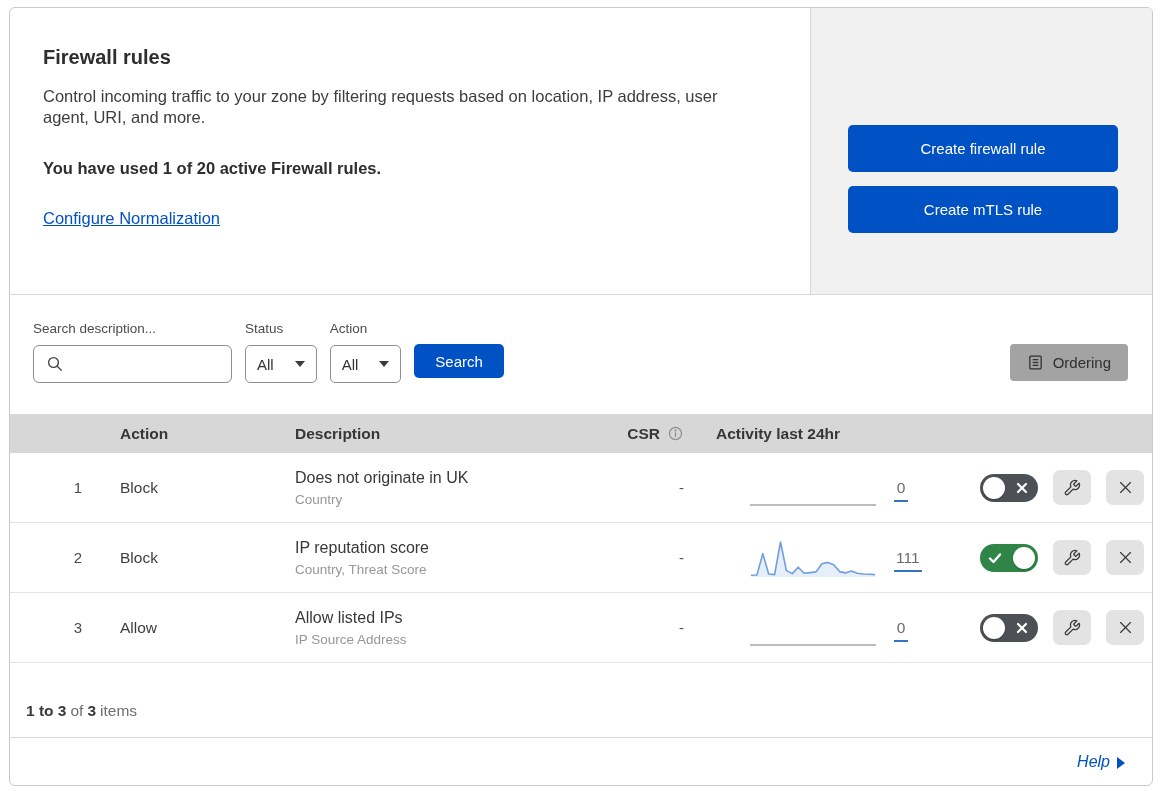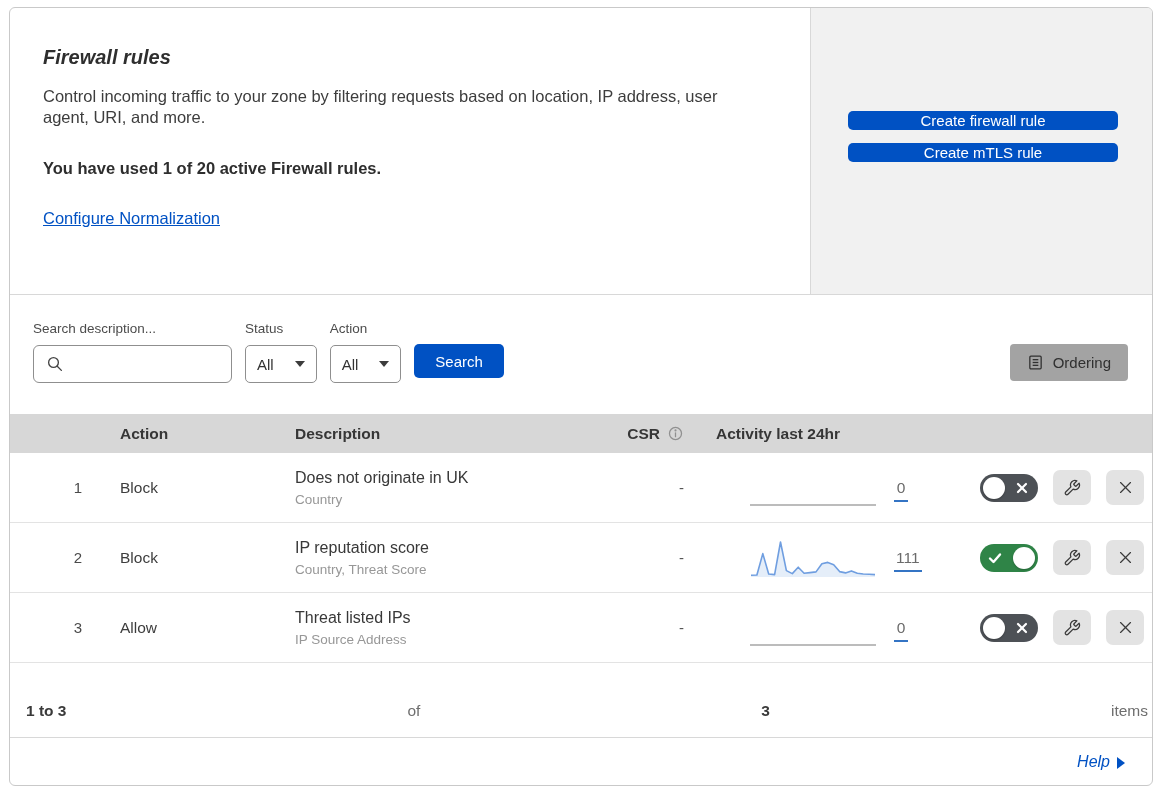--- a/index.html
+++ b/index.html
@@ -12,32 +12,32 @@
     border: 1px solid #c9c9c9;
     border-radius: 6px;
     background: #fff;
     overflow: hidden;
     display: flex; flex-direction: column;
   }
 
   
   .top { display: flex; height: 287px; border-bottom: 1px solid #d8d8d8; }
   .top-left { flex: 1; padding: 38px 40px 0 33px; }
-  .page-title { font-size: 20px; font-weight: 600; color: #2e2e2e; margin: 0 0 17px; font-style: italic; }
+  .page-title { font-size: 20px; font-weight: 600; color: #2e2e2e; margin: 0 0 17px; }
   .desc { font-size: 16.5px; color: #3d3d3d; line-height: 21px; margin: 0 0 31px; max-width: 712px; }
   .usage { font-size: 16.5px; font-weight: 700; color: #2e2e2e; margin: 0 0 31px; }
   .norm { font-size: 16.5px; color: #3d3d3d; margin: 0 0 9px; }
   .norm b { color: #2e2e2e; }
   .link { color: #0051c3; text-decoration: underline; font-size: 16.5px; cursor: pointer; }
 
   .top-right { width: 342px; background: #f1f1f1; border-left: 1px solid #d8d8d8; padding: 103px 34px 0 37px; }
   .btn-blue {
-    display: block; width: 100%; height: 19px; margin-bottom: 13px;
+    display: block; width: 100%; height: 47px; margin-bottom: 13px;
     background: #0051c3; color: #fff; border: none; border-radius: 5px;
-    font-size: 15px; font-family: inherit; cursor: pointer;
+    font-size: 15px; font-family: inherit; cursor: pointer; margin-top: 14px;
   }
 
   
   .filters { height: 119px; display: flex; align-items: flex-start; padding: 26px 24px 0 23px; position: relative; }
   .fgroup { margin-right: 13px; }
   .flabel { font-size: 13.5px; color: #4c4c4c; margin-bottom: 9px; }
   .search-box {
     width: 199px; height: 38px; border: 1px solid #8f8f8f; border-radius: 6px;
     display: flex; align-items: center; padding-left: 12px; background: #fff;
   }
@@ -93,21 +93,21 @@
   .toggle.on { background: #2f8447; }
   .toggle.on .knob { right: 3px; }
   .toggle.on .mark.check { left: 8px; }
 
   .icon-btn {
     width: 38px; height: 35px; border: none; border-radius: 7px; background: #e3e3e3;
     display: flex; align-items: center; justify-content: center; cursor: pointer; flex: none;
   }
 
   
-  .tfooter { height: 75px; display: flex; align-items: flex-end; padding: 0 0 17px 16px; border-bottom: 1px solid #d8d8d8; font-size: 15.5px; justify-content: space-between; }
+  .tfooter { height: 75px; display: flex; align-items: flex-end; padding: 0 0 17px 16px; border-bottom: 1px solid #d8d8d8; font-size: 15.5px; }
   .tfooter .b { font-weight: 700; color: #3a3a3a; }
   .tfooter .n { color: #6e6e6e; }
   .tfooter span { margin-right: 4px; }
 
   .helpbar { flex: 1; display: flex; align-items: center; justify-content: flex-end; padding-right: 27px; }
   .help-link { display: flex; align-items: center; gap: 7px; color: #0051c3; font-size: 16px; cursor: pointer; font-style: italic; }
   .tri-right { width: 0; height: 0; border-top: 6px solid transparent; border-bottom: 6px solid transparent; border-left: 8px solid #0051c3; margin-top: 2px; }
 </style>
 </head>
 <body>
@@ -252,21 +252,21 @@
             <line x1="19" y1="5" x2="5" y2="19"></line>
           </svg>
       </button>
     </div>
   </div>
 
   <div class="trow tbody-row">
     <div class="c-num">3</div>
     <div class="c-action">Allow</div>
     <div class="c-desc">
-      <div class="t1">Threat listed IPs</div>
+      <div class="t1">Allow listed IPs</div>
       <div class="t2">IP Source Address</div>
     </div>
     <div class="c-csr">-</div>
     <div class="c-activity">
       <div class="sparkbox">
           <div class="flatline"></div>
         </div>
       <a class="count-link">0</a>
     </div>
     <div class="c-controls">

